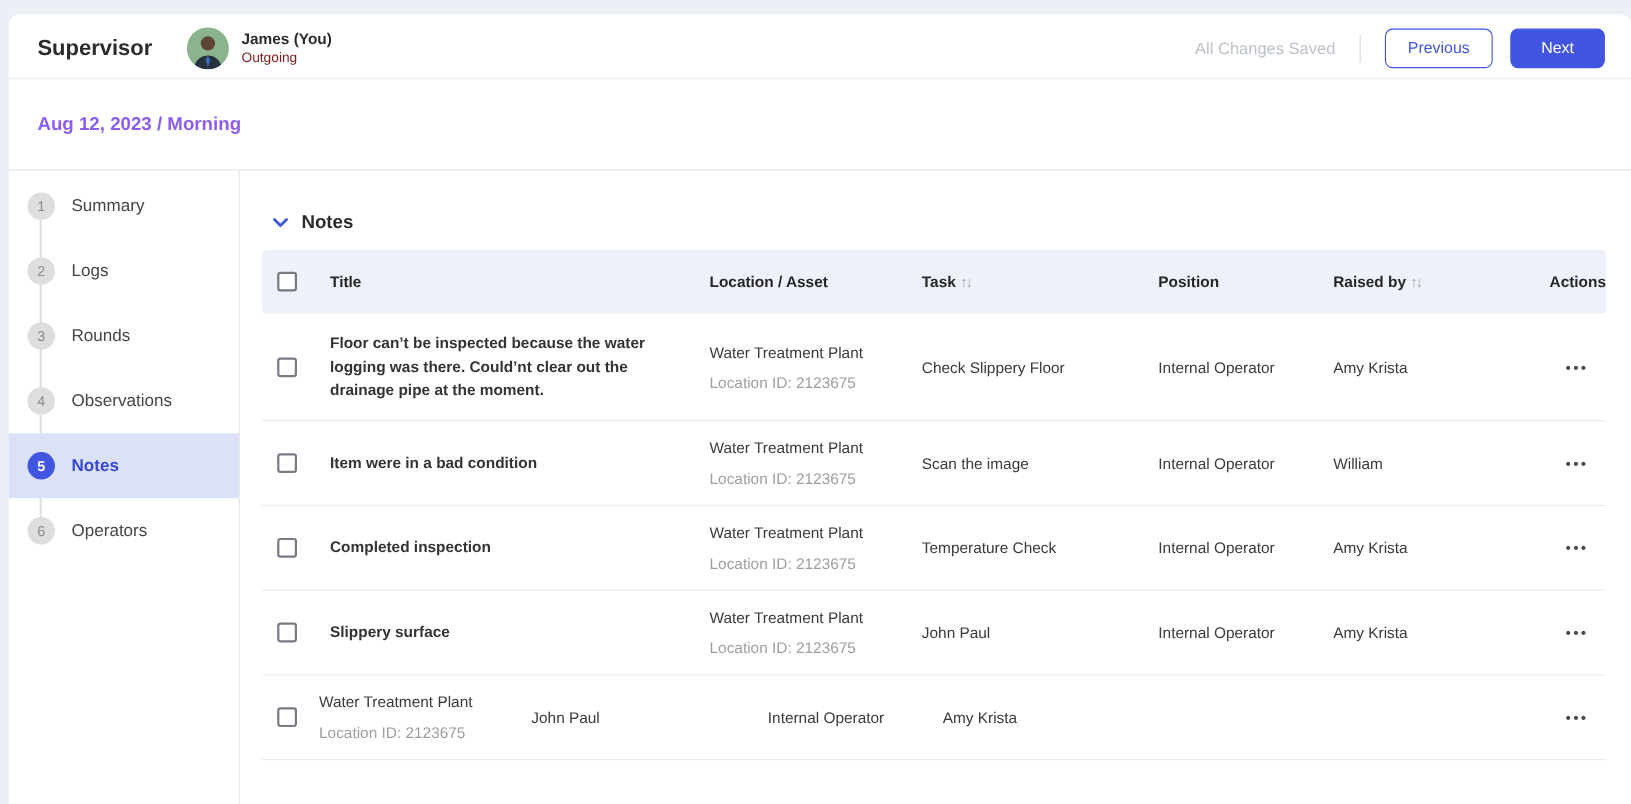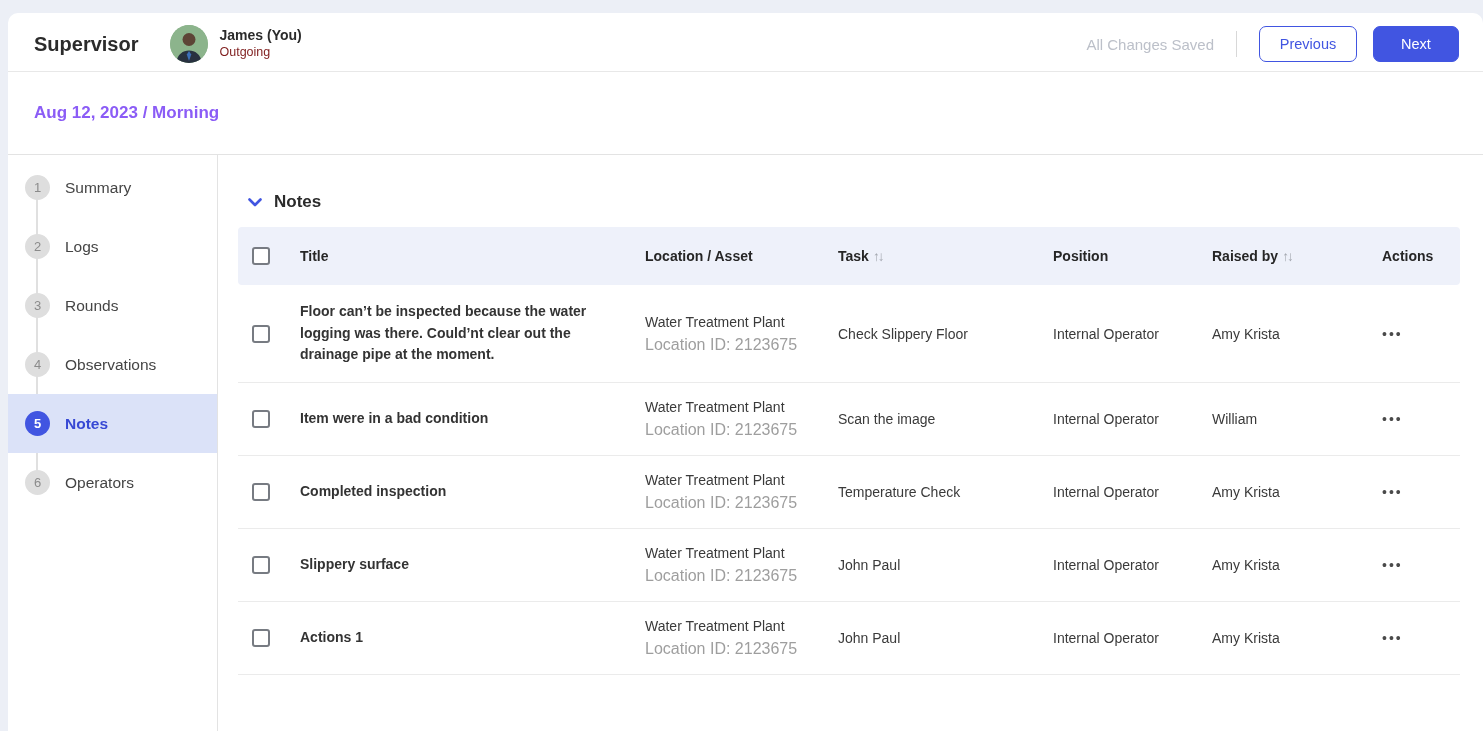--- a/index.html
+++ b/index.html
@@ -93,35 +93,35 @@
     background:#EEF1FA; height:58px; border-radius:4px;
     font-size:14px; font-weight:700; color:#262626;
   }
   .cell { flex:0 0 auto; }
   .c-check { width:52px; display:flex; }
   .c-title { width:355px; padding-left:10px; }
   .c-loc { width:193px; }
   .c-task { width:215px; }
   .c-pos { width:143px; }
   .c-raised { width:170px;margin-left:16px; }
-  .c-actions { flex:1 1 auto; padding-right:0; }
+  .c-actions { flex:1 1 auto; text-align:right; padding-right:0; }
   .sort-icon { color:#A2A6AE; font-weight:400; font-size:13.5px; letter-spacing:-2px; margin-left:4px; }
   .checkbox {
     width:18px; height:18px; border:2px solid #777B82; border-radius:3px;
     background:#fff; margin-left:14px; cursor:pointer; display:inline-block;
   }
   .trow {
     display:flex; align-items:center;
     border-bottom:1px solid #EBEBEB;
     padding:16px 0; min-height:70px;
     font-size:14px; color:#3A3A3A;
   }
   .trow .c-title { font-weight:700; color:#333333; line-height:1.55; padding-right:50px; }
   .loc-name { color:#3A3A3A; }
-  .loc-id { font-size:16px; color:#9E9E9E; margin-top:6px; }
+  .loc-id { font-size:14px; color:#9E9E9E; margin-top:12px; }
   .dots {
     display:inline-block; color:#4A4A4A; font-size:14px; letter-spacing:2px;
     cursor:pointer; padding-right:16px;
   }
 </style>
 </head>
 <body>
 
 <div class="card">
 
@@ -260,21 +260,20 @@
           <div class="cell c-task">John Paul</div>
           <div class="cell c-pos">Internal Operator</div>
           <div class="cell c-raised">Amy Krista</div>
           <div class="cell c-actions"><span class="dots">•••</span></div>
         </div>
 
         <div class="trow">
           <div class="cell c-check">
               <span class="checkbox"></span>
             </div>
-          <div class="cell c-title">Actions 1</div>
           <div class="cell c-loc">
             <div class="loc-name">Water Treatment Plant</div>
             <div class="loc-id">Location ID: 2123675</div>
           </div>
           <div class="cell c-task">John Paul</div>
           <div class="cell c-pos">Internal Operator</div>
           <div class="cell c-raised">Amy Krista</div>
           <div class="cell c-actions"><span class="dots">•••</span></div>
         </div>
 

